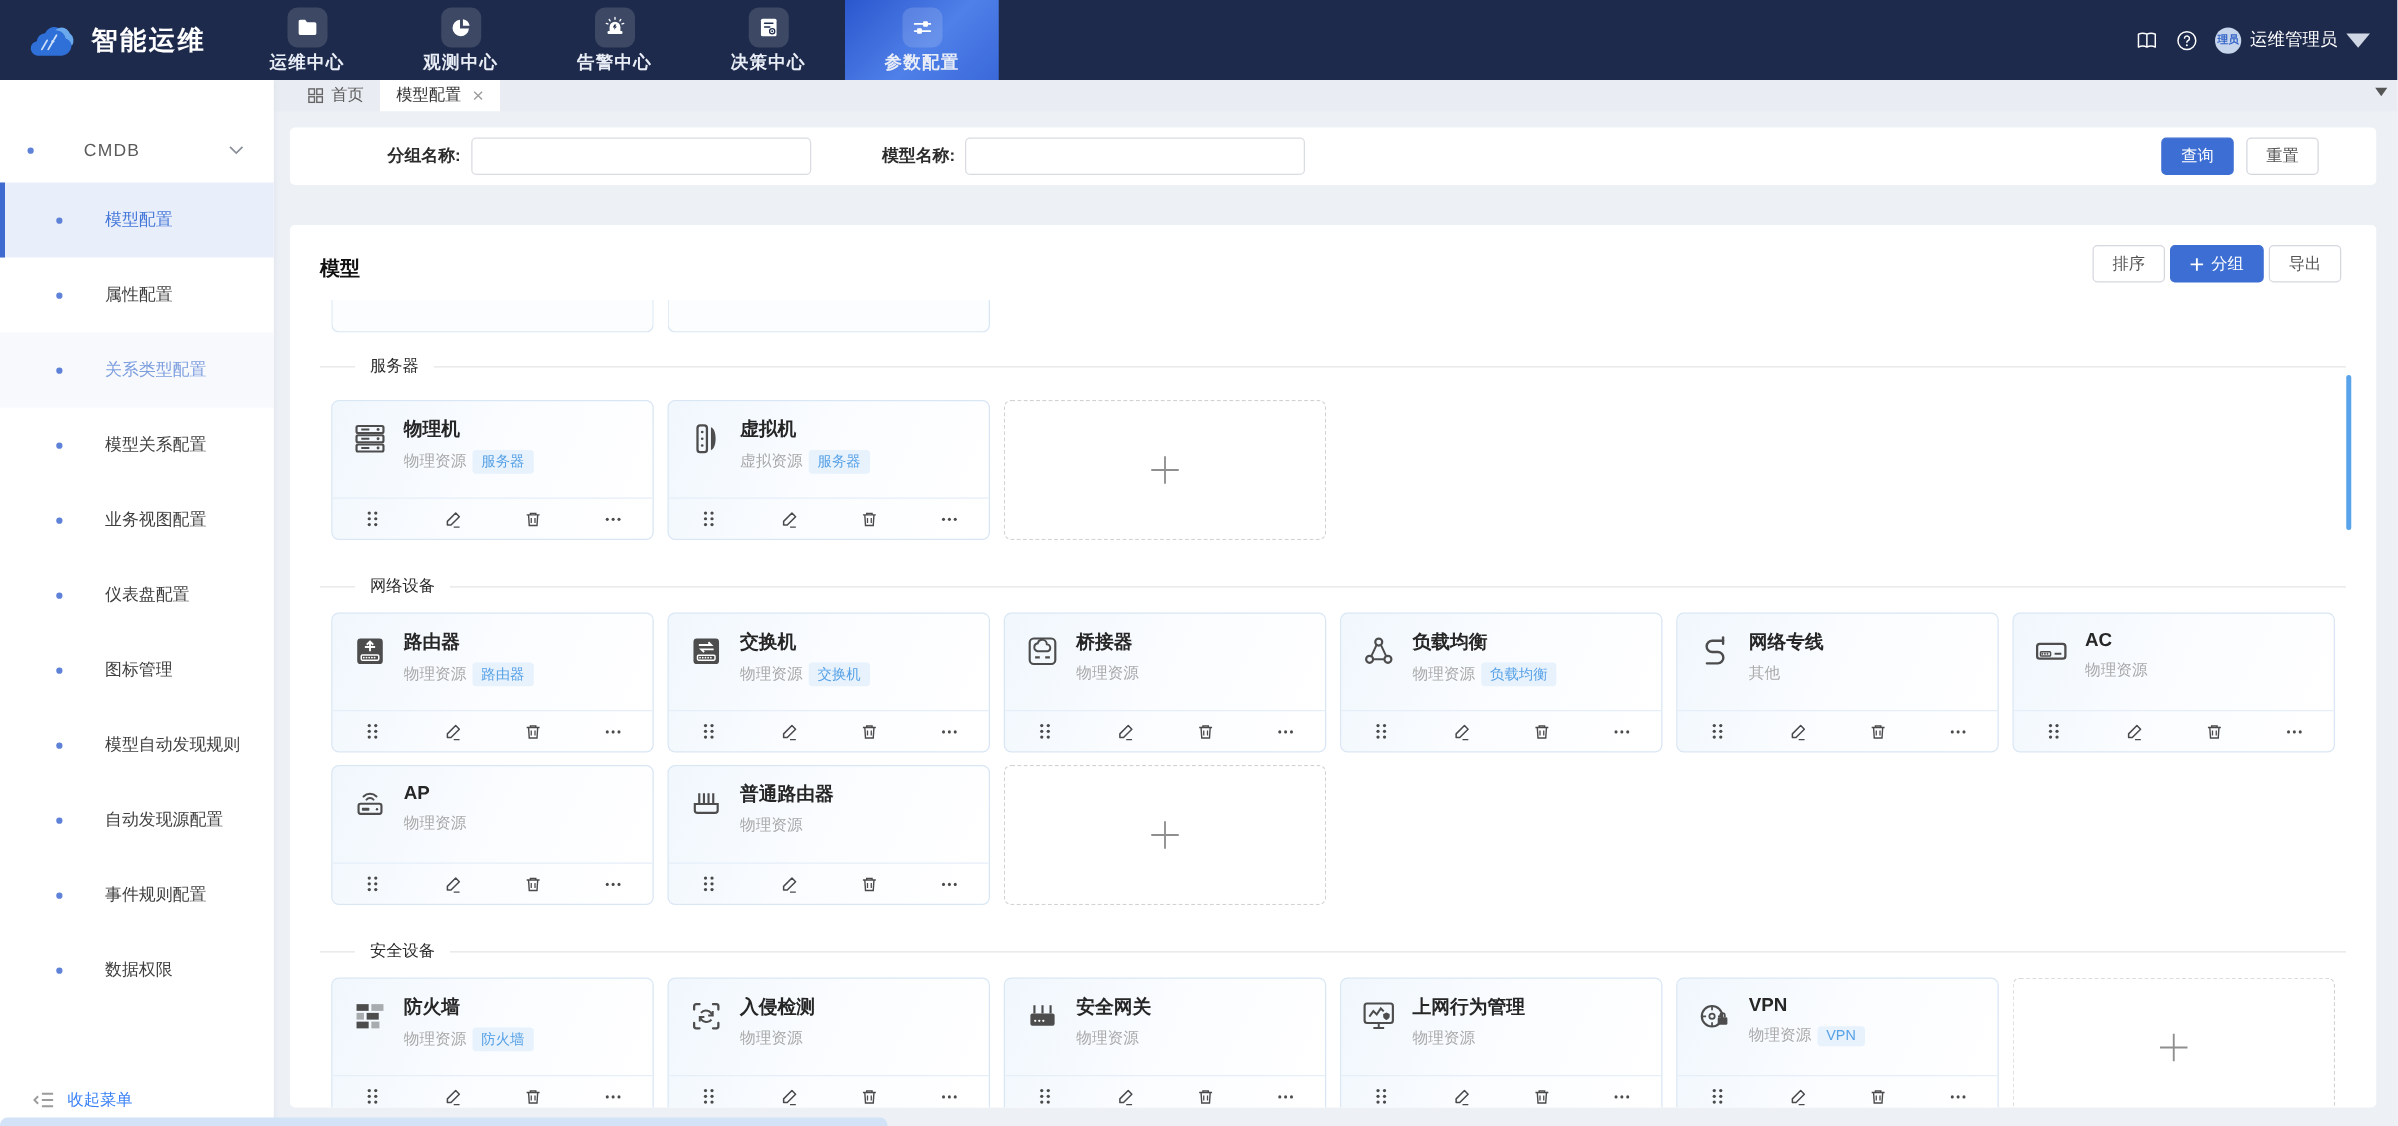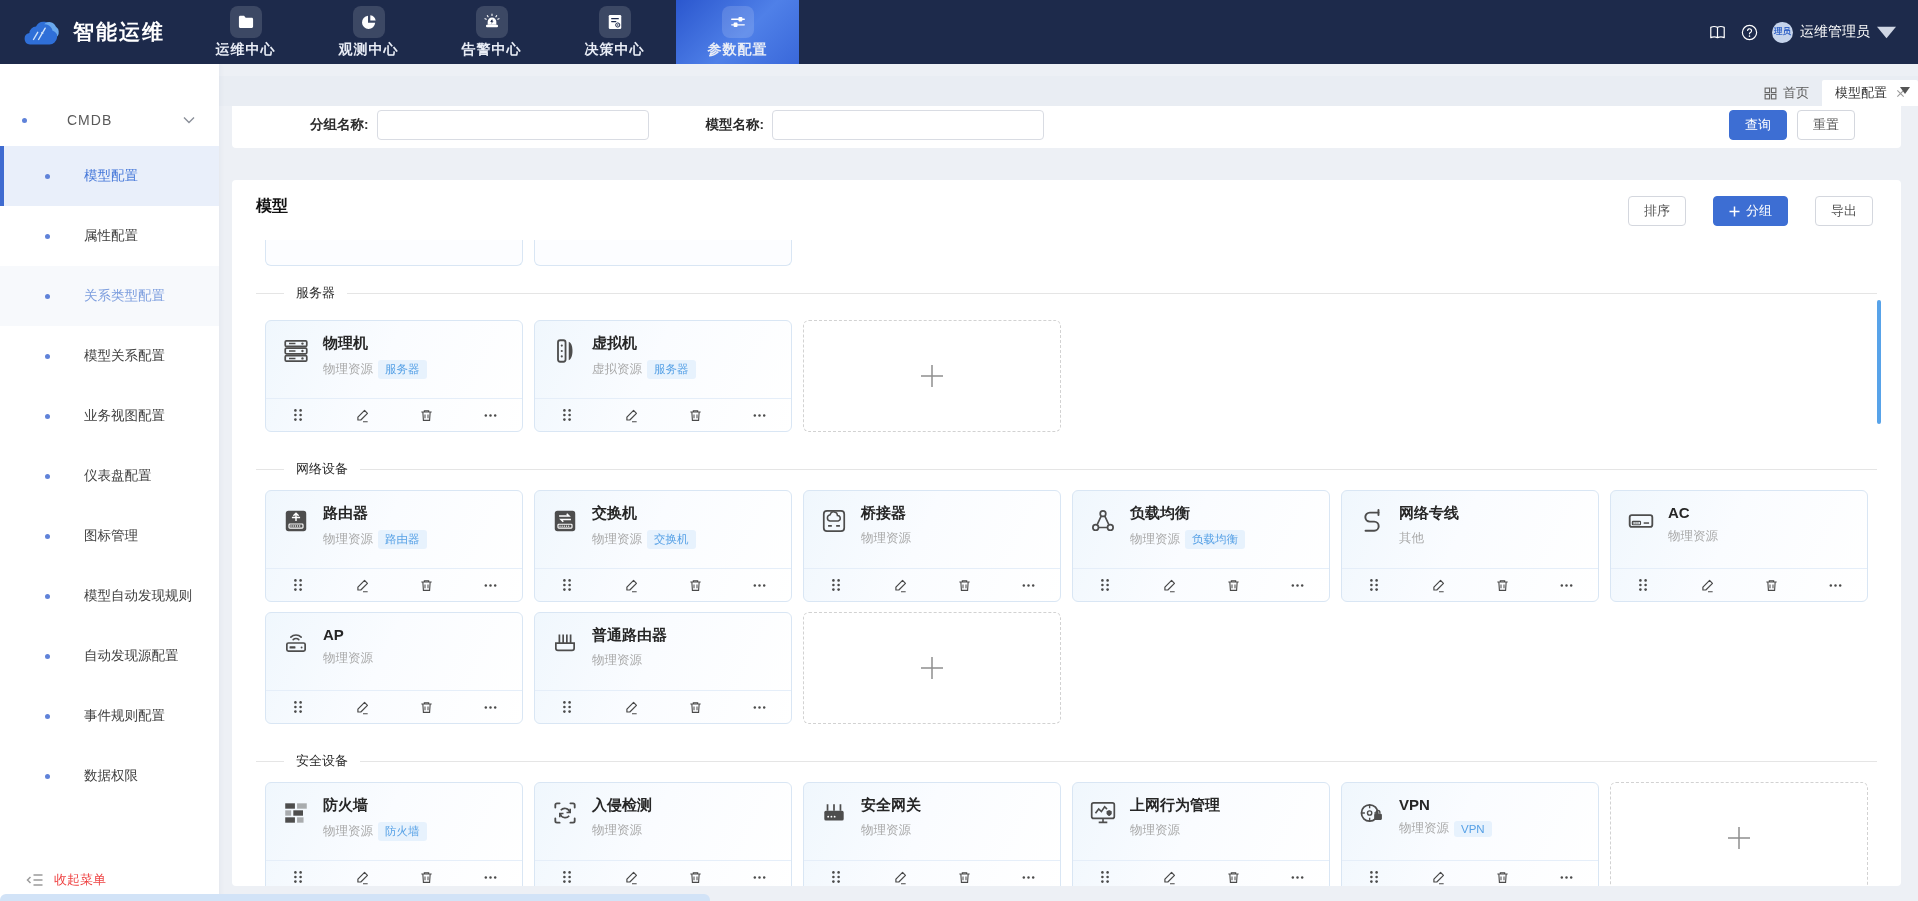--- a/index.html
+++ b/index.html
@@ -30,47 +30,47 @@
   .cmdb-lbl { margin-left:67px; font-size:14px; color:#5a5a5a; letter-spacing:1px; }
   .cmdb-chevron { position:absolute; right:24px; }
   .cmdb-chevron svg { width:12px; height:8px; color:#8a8f99; display:block; }
   .menu-items { position:absolute; top:82px; left:0; right:0; }
   .s-item { height:60px; position:relative; display:flex; align-items:center; font-size:13.5px; color:#404040; cursor:pointer; }
   .s-item .dot { position:absolute; left:45px; width:5px; height:5px; border-radius:50%; background:#5f82d9; }
   .s-item .slbl { margin-left:84px; }
   .s-item.active { background:#e9effa; color:#4678d9; }
   .s-item.active::before { content:""; position:absolute; left:0; top:0; bottom:0; width:4px; background:#3f6bd0; }
   .s-item.hover { background:#f7f9fc; color:#7d9ede; }
-  .collapse-row { position:absolute; left:26px; bottom:12px; display:flex; align-items:center; gap:10px; color:#ef4444; font-size:13px; cursor:pointer; }
+  .collapse-row { position:absolute; left:26px; bottom:12px; display:flex; align-items:center; gap:10px; color:#3b82f6; font-size:13px; cursor:pointer; }
   .collapse-row svg { width:18px; height:16px; display:block; }
 
   
-  .tabbar { position:absolute; left:219px; top:76px; right:0; height:30px; background:#e9edf3; display:flex; align-items:flex-end; padding-left:14px; z-index:10;justify-content:flex-end; }
+  .tabbar { position:absolute; left:219px; top:59px; right:0; height:30px; background:#e9edf3; display:flex; align-items:flex-end; padding-left:14px; z-index:10; }
   .tab { height:26px; display:flex; align-items:center; gap:6px; padding:0 13px; font-size:13px; color:#5c5c5c; cursor:pointer; }
   .tab.active { background:#fff; color:#333; border-radius:2px 2px 0 0; }
   .tab .ticon svg { width:13px; height:13px; display:block; }
   .tab .close svg { width:9px; height:9px; display:block; margin-left:3px; }
   .tabbar-caret { position:absolute; right:8px; top:11px; cursor:pointer; }
   .tabbar-caret svg { width:10px; height:7px; color:#555; display:block; }
 
   
   .content { position:absolute; left:219px; top:94px; right:0; bottom:0; background:#edf0f5; }
   .search-panel { position:absolute; left:13px; right:17px; top:8px; height:46px; background:#fff; border-radius:4px; display:flex; align-items:center; padding:0 46px 0 78px; }
   .fld-label { font-size:13.5px; color:#2c2c2c; font-weight:bold; }
   .fld-label.second { margin-left:57px; }
   input.fld { width:272px; height:30px; border:1px solid #d9dce3; border-radius:4px; margin-left:8px; padding:0 10px; font-size:13px; color:#333; outline:none; background:#fff; }
   .search-actions { margin-left:auto; display:flex; gap:10px; }
   .btn { height:30px; padding:0 15px; font-size:13px; border-radius:4px; display:inline-flex; align-items:center; justify-content:center; gap:6px; cursor:pointer; border:1px solid #d4d7de; background:#fff; color:#555; }
   .btn.primary { background:#3d6ed3; border-color:#3d6ed3; color:#fff; }
   .btn .bicon svg { width:11px; height:11px; display:block; }
 
   .model-panel { position:absolute; left:13px; right:17px; top:86px; height:706px; background:#fff; border-radius:4px; overflow:hidden; }
-  .panel-header { display:flex; align-items:flex-start; padding:16px 28px 0 24px; }
+  .panel-header { display:flex; align-items:flex-end; padding:16px 28px 0 24px; }
   .panel-title { font-size:16px; font-weight:bold; color:#111; }
-  .panel-actions { margin-left:auto; display:flex; gap:27px; }
+  .panel-actions { margin-left:auto; display:flex; gap:4px; }
   .scroll-wrap { margin:14px 24px 0; height:646px; overflow:hidden; position:relative; }
   .partial-row { display:flex; gap:11px; margin-left:9px; }
   .partial-card { width:258px; height:26px; border:1px solid #d9e6f4; border-top:none; border-radius:0 0 6px 6px; background:#fcfdff; }
   .group-divider { display:flex; align-items:center; gap:12px; font-size:13px; color:#2b2b2b; margin-top:18px; }
   .group-divider.later { margin-top:28px; }
   .group-divider::before { content:""; width:28px; height:1px; background:#e5e5e5; }
   .group-divider::after { content:""; flex:1; height:1px; background:#e5e5e5; }
   .cards-grid { display:grid; grid-template-columns:repeat(6,258px); gap:10px 11px; margin:18px 0 0 9px; }
   .cards-grid.tight { margin-top:12px; }
   .model-card { height:112px; border:1px solid #d9e6f4; border-radius:6px; background:linear-gradient(115deg,#f0f7fd 0%,#fafcff 45%,#ffffff 100%); display:flex; flex-direction:column; overflow:hidden; }

